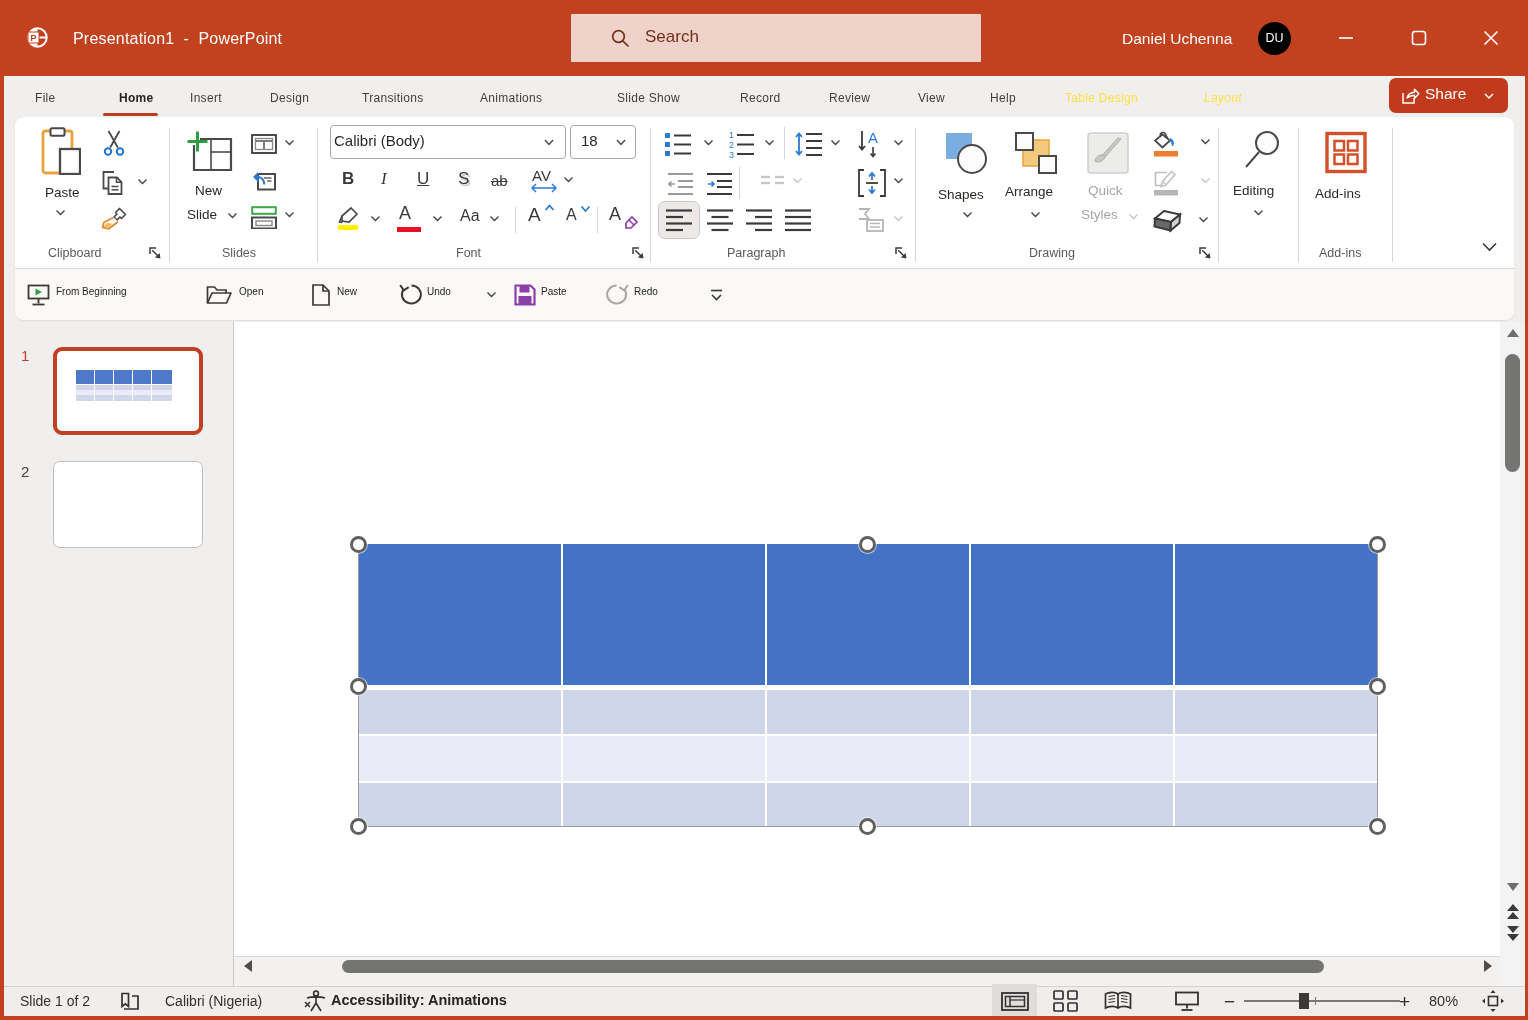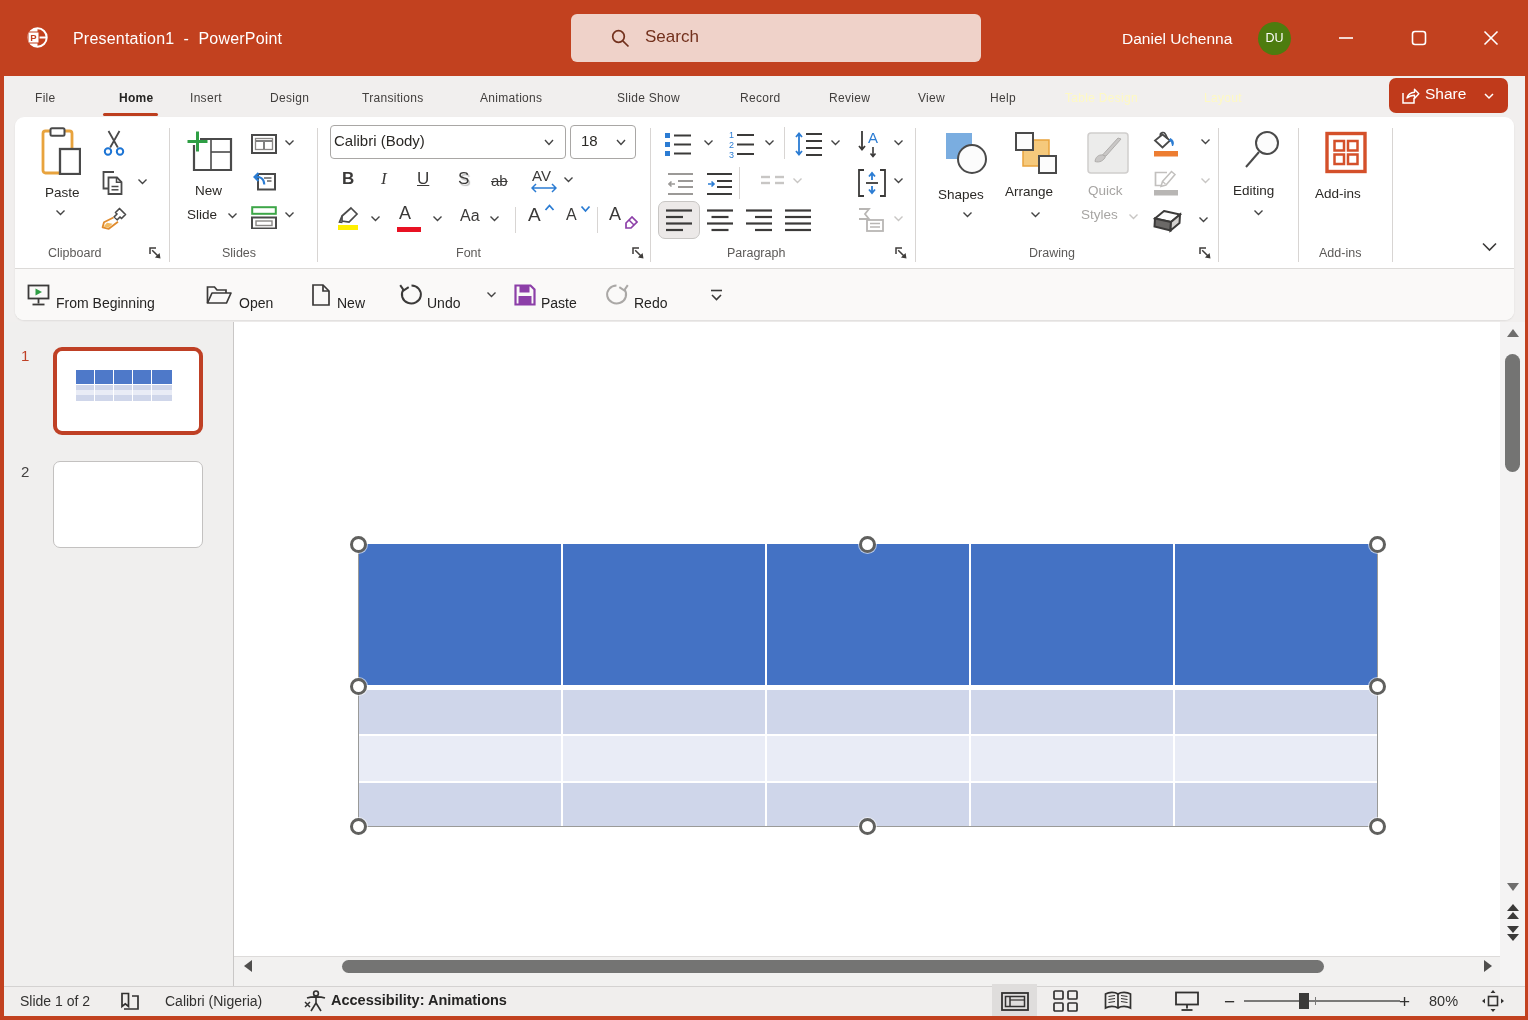--- a/index.html
+++ b/index.html
@@ -4,47 +4,47 @@
 <style>
 * { margin:0; padding:0; box-sizing:border-box; }
 html,body { width:1528px; height:1020px; overflow:hidden; }
 body { font-family:"Liberation Sans", sans-serif; background:#c2411f; position:relative; }
 .abs { position:absolute; }
 
 
 #titlebar { left:0; top:0; width:1528px; height:76px; background:#c2411f; }
 #ppticon { left:26px; top:26px; width:22px; height:23px; }
 #titletext { left:73px; top:30px; color:#fff; font-size:16px; letter-spacing:.2px; }
-#searchbox { left:571px; top:14px; width:410px; height:48px; background:#efd2c9; border-radius:6px; }
+#searchbox { left:571px; top:14px; width:410px; height:48px; background:#efd2c9; border-radius:1px; }
 #searchbox .mag { position:absolute; left:39px; top:14px; }
 #searchbox .stext { position:absolute; left:74px; top:13px; font-size:17px; color:#72301c; }
 #username { left:1122px; top:30px; color:#fff; font-size:15.5px; }
-#avatar { left:1258px; top:22px; width:33px; height:33px; border-radius:50%; background:#4d7c0f; color:#fff; font-size:12.5px; text-align:center; line-height:33px; }
+#avatar { left:1258px; top:22px; width:33px; height:33px; border-radius:50%; background:#000000; color:#fff; font-size:12.5px; text-align:center; line-height:33px; }
 .wbtn { top:29px; width:18px; height:18px; }
 
 
 #tabrow { left:4px; top:76px; width:1521px; height:41px; background:#f1efee; }
 .tab { position:absolute; top:91px; font-size:12px; letter-spacing:0.3px; color:#413e3c; white-space:nowrap; }
-.tab.red { color:#fef9c3; }
+.tab.red { color:#fde047; }
 #hometab { font-weight:bold; color:#252422;margin-left:12px; }
 #homeline { left:103px; top:113px; width:55px; height:3px; background:#bd3e1e; border-radius:2px; }
 #sharebtn { left:1389px; top:78px; width:119px; height:35px; background:#c03a1b; border-radius:7px; color:#fff; }
 #sharebtn .stxt { position:absolute; left:36px; top:7px; font-size:15.5px; }
 #sharebtn svg { position:absolute; }
 
 
 #ribboncard { left:15px; top:117px; width:1499px; height:203px; background:#fff; border-radius:9px; box-shadow:0 1px 2px rgba(0,0,0,.08); }
 #qatstrip { left:0; top:151px; width:1499px; height:52px; background:#faf9f8; border-top:1px solid #dcdad8; border-radius:0 0 9px 9px; }
 .gsep { position:absolute; top:11px; width:1px; height:134px; background:#d8d5d3; }
 .glabel { position:absolute; top:129px; font-size:12.5px; color:#5c5a58; white-space:nowrap; }
 .launcher { position:absolute; top:130px; }
 .ribtext { position:absolute; font-size:13.5px; color:#2b2926; white-space:nowrap; }
 .gray { color:#a7a5a3; }
 .chev { position:absolute; }
-.qtext { top:178px; font-size:14px; color:#252423; white-space:nowrap; }
+.qtext { top:169px; font-size:10px; color:#252423; white-space:nowrap; }
 
 
 #leftpanel { left:4px; top:322px; width:230px; height:664px; background:#f0efee; border-right:1px solid #c9c7c6; }
 #canvas { left:234px; top:322px; width:1266px; height:634px; background:#fff; }
 #vscroll { left:1500px; top:322px; width:25px; height:664px; background:#f4f3f3; }
 #hscrollrow { left:234px; top:956px; width:1266px; height:30px; background:#f2f1f0; border-top:1px solid #dddbda; }
 #statusbar { left:4px; top:986px; width:1521px; height:30px; background:#f0eeed; border-top:1px solid #d4d2d1; font-size:14px; color:#333; }
 
 
 #thumb1 { left:53px; top:347px; width:150px; height:88px; background:#fff; border:4px solid #bf4025; border-radius:9px; }
@@ -102,21 +102,21 @@
 <div class="tab abs" style="left:190px;">Insert</div>
 <div class="tab abs" style="left:270px;">Design</div>
 <div class="tab abs" style="left:362px;">Transitions</div>
 <div class="tab abs" style="left:480px;">Animations</div>
 <div class="tab abs" style="left:617px;text-align:right;">Slide Show</div>
 <div class="tab abs" style="left:740px;">Record</div>
 <div class="tab abs" style="left:829px;">Review</div>
 <div class="tab abs" style="left:918px;">View</div>
 <div class="tab abs" style="left:990px;">Help</div>
 <div class="tab red abs" style="left:1065px;">Table Design</div>
-<div class="tab red abs" style="left:1204px;">Layout</div>
+<div class="tab red abs" style="left:1204px;font-style:italic;">Layout</div>
 <div class="abs" id="homeline"></div>
 <div class="abs" id="sharebtn">
   <svg style="left:11px;top:8px;" width="20" height="20" viewBox="0 0 20 20">
     <path d="M3 7 V17 H14 V12" fill="none" stroke="#fff" stroke-width="1.5"></path>
     <path d="M7 12 C8 8.5 10.5 6.5 14.5 6.3 L14.5 3.2 L18.8 7.8 L14.5 12.4 L14.5 9.3 C11.5 9.4 9 10.5 7 12 Z" fill="none" stroke="#fff" stroke-width="1.4" stroke-linejoin="round"></path>
   </svg>
   <div class="stxt">Share</div>
   <svg style="left:94px;top:12px;" width="12" height="12" viewBox="0 0 12 12">
       <path d="M2 4 L6 8 L10 4" fill="none" stroke="#fff" stroke-width="1.5"></path>
     </svg>

